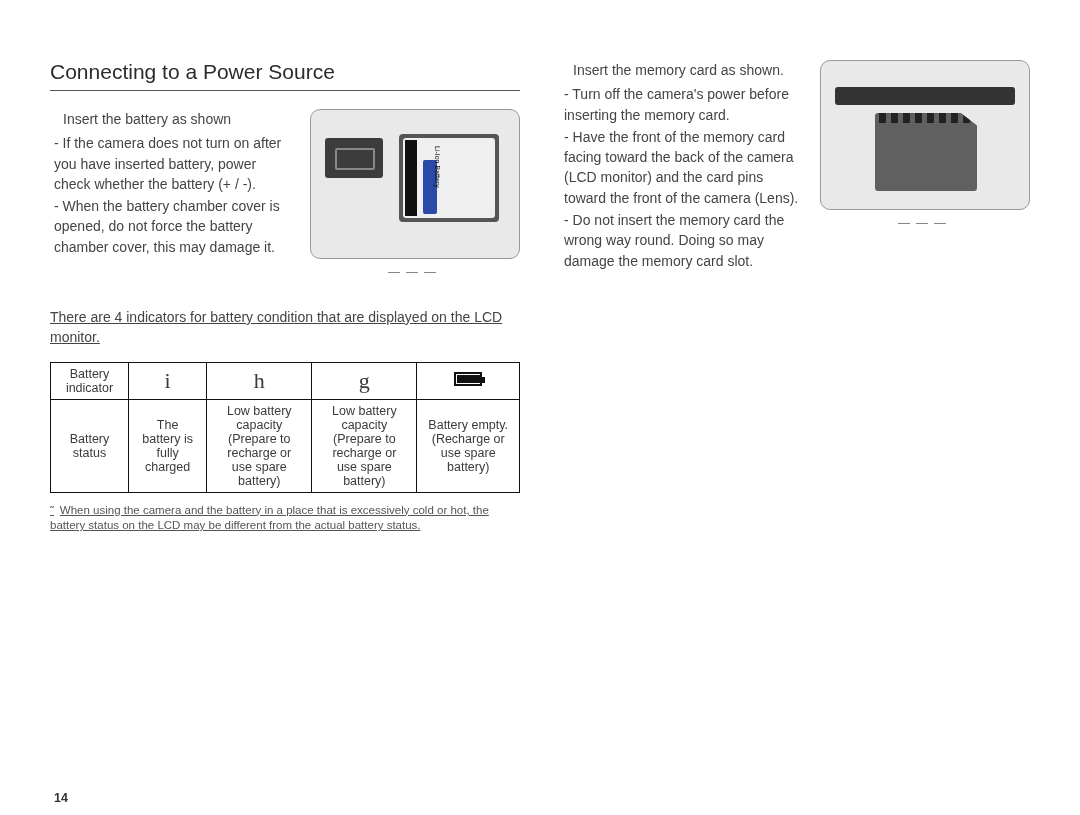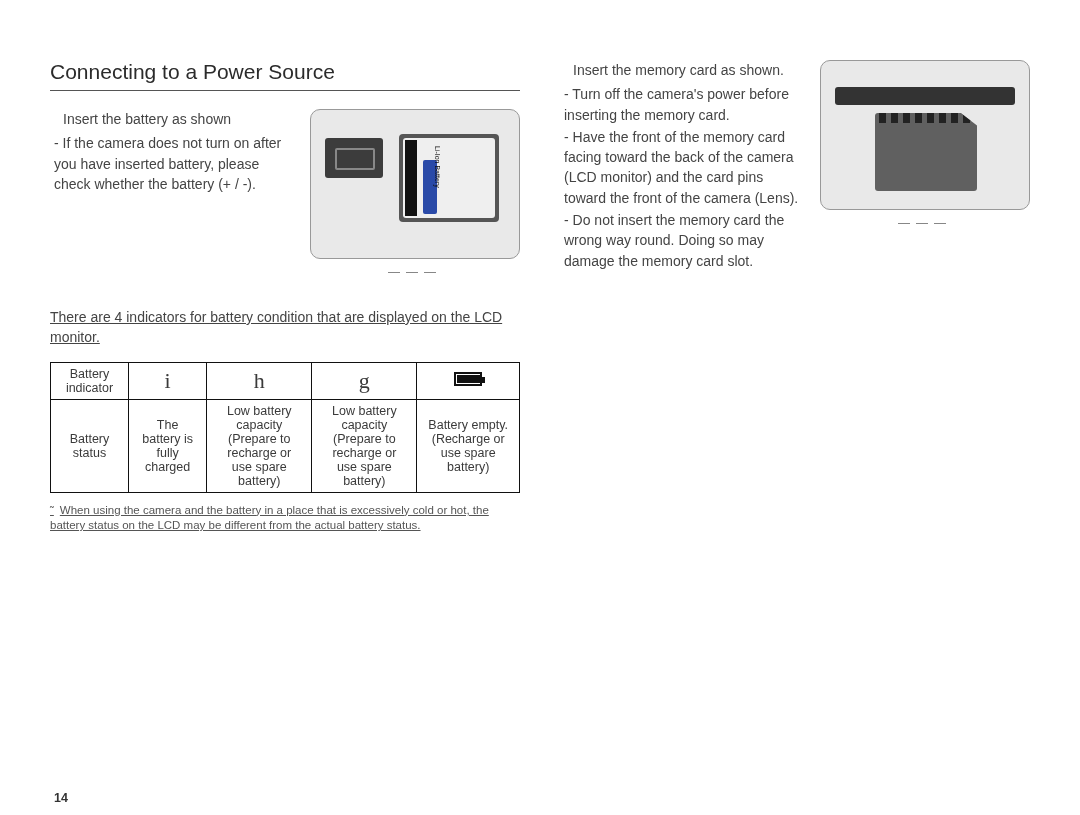--- a/index.html
+++ b/index.html
@@ -46,21 +46,22 @@
 <body>
 
 <div class="page">
 
   <div class="col">
     <div class="section-title">Connecting to a Power Source</div>
 
     <div class="intro-row">
       <div class="intro-text">
         <p class="lead">Insert the battery as shown</p>
-        <p class="dash">If the camera does not turn on after you have inserted battery, please check whether the battery (+ / -).</p>
+        <p class="dash">If the camera does not turn on after you have inserted battery, power check whether the battery (+ / -).</p>
+        <p class="dash">When the battery chamber cover is opened, do not force the battery chamber cover, this may damage it.</p>
       </div>
       <div class="illus">
         <div class="illus-box">
           <div class="slot"></div>
           <div class="battery"></div>
           <div class="battery-label"></div>
           <div class="battery-stripe"></div>
           <div class="battery-brand"></div>
           <div class="battery-txt">Li-Ion Battery</div>
         </div>

